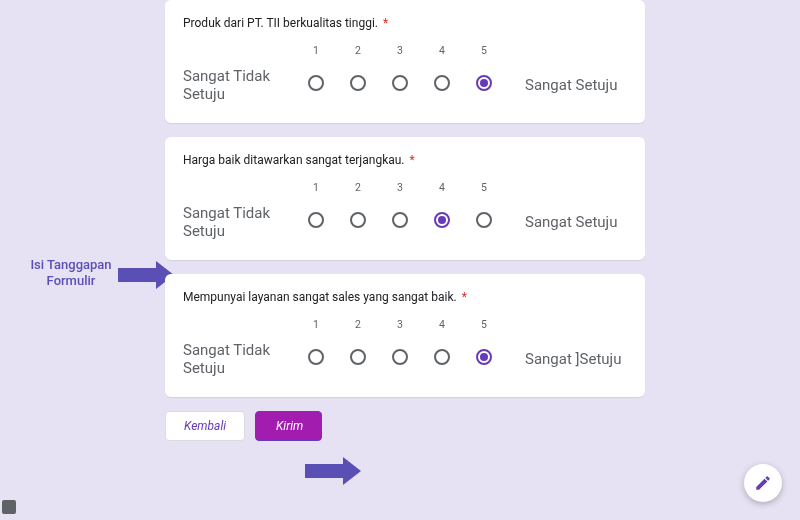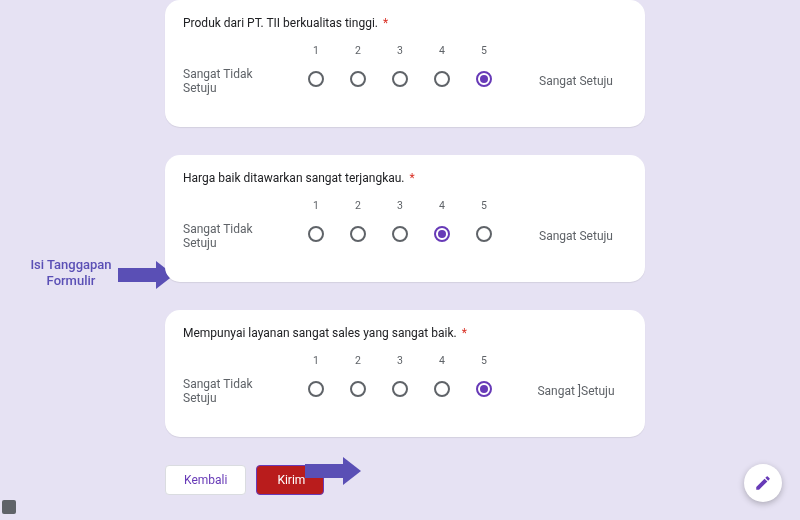--- a/index.html
+++ b/index.html
@@ -1,39 +1,39 @@
 <!DOCTYPE html>
 <html><head>
 <meta charset="utf-8">
 <style>
   html,body{margin:0;padding:0;width:800px;height:520px;overflow:hidden;
     font-family:Roboto,Arial,sans-serif;background:#e6e2f3;}
   .stage{position:relative;width:800px;height:520px;}
   .form-col{position:absolute;left:165px;top:0;width:480px;}
-  .card{background:#fff;border-radius:15px;padding:16px 18px 32px;
-    box-shadow:0 1px 1px rgba(0,0,0,.08);margin-bottom:28px;}
+  .card{background:#fff;border-radius:6px;padding:16px 18px 20px;
+    box-shadow:0 1px 1px rgba(0,0,0,.08);margin-bottom:14px;}
   .q-title{font-size:12px;color:#202124;margin-bottom:14px;}
   .req{color:#d93025;margin-left:2px;}
   .scale{display:flex;flex-direction:column;gap:10px;}
   .scale-nums{display:flex;align-items:center;}
-  .side-label{width:102px;font-size:12px;color:#5f6368;}
-  .side-label.right{text-align:center;padding-left:10px;}
+  .side-label{width:102px;font-size:15px;color:#5f6368;}
+  .side-label.right{text-align:left;padding-left:10px;}
   .opts{display:flex;gap:22px;justify-content:center;flex:1;}
   .num,.radio-slot{width:20px;text-align:center;}
   .num{font-size:10.5px;color:#5f6368;}
   .radio{width:16px;height:16px;border:2px solid #5f6368;border-radius:50%;
     display:inline-block;position:relative;box-sizing:border-box;}
   .radio.sel{border-color:#673ab7;}
   .radio.sel::after{content:"";position:absolute;left:2px;top:2px;
     width:8px;height:8px;border-radius:50%;background:#673ab7;}
-  .btn-row{display:flex;gap:10px;align-items:center;margin-top:2px;}
+  .btn-row{display:flex;gap:10px;align-items:center;margin-top:2px;font-style:italic;}
   .btn{font-size:12px;padding:7px 18px;border-radius:4px;cursor:pointer;
     display:inline-flex;align-items:center;}
   .btn-outline{background:#fff;color:#673ab7;border:1px solid #dadce0;}
-  .btn-fill{background:#b91c1c;color:#fff;border:1px solid #673ab7;padding-left:20px;}
+  .btn-fill{background:#a21caf;color:#fff;border:1px solid #673ab7;padding-left:20px;}
   .disclaimer{font-size:10px;color:#70757a;margin-top:8px;}
   .annot{position:absolute;color:#5a4fb5;font-size:13px;text-align:center;
     line-height:1.25;font-weight:500;}
   .arrow-right{position:absolute;}
   .arrow-right .shaft{position:absolute;height:14px;background:#5a4fb5;
     left:0;top:-7px;width:38px;}
   .arrow-right .head{position:absolute;left:38px;top:-14px;width:0;height:0;
     border-top:14px solid transparent;border-bottom:14px solid transparent;
     border-left:18px solid #5a4fb5;}
   .fab{position:absolute;right:18px;bottom:18px;width:38px;height:38px;

